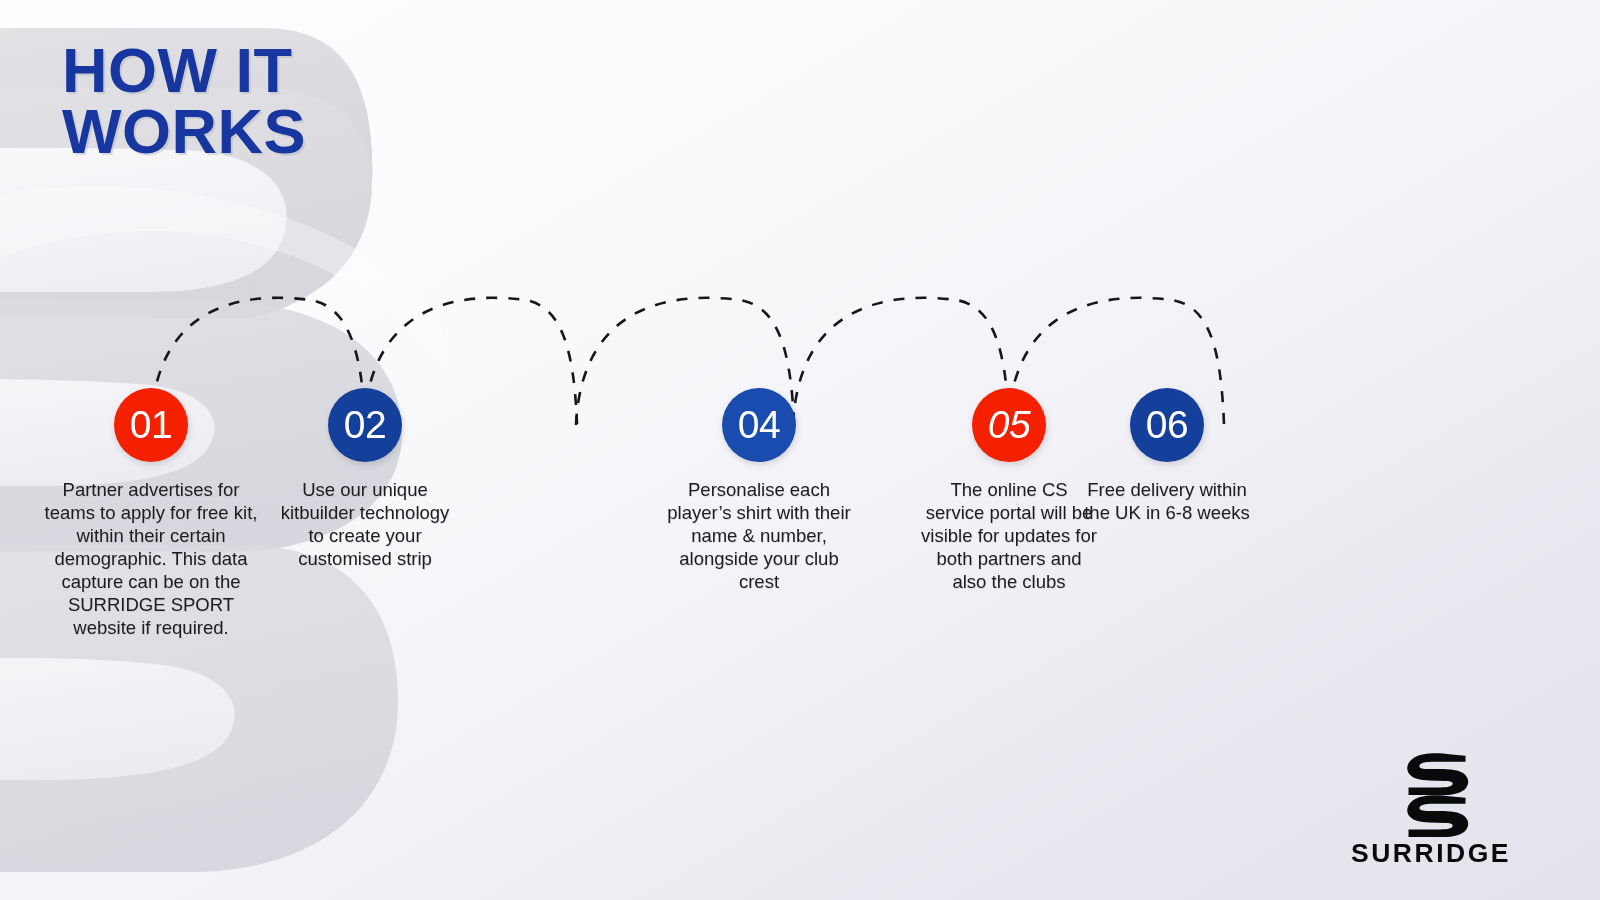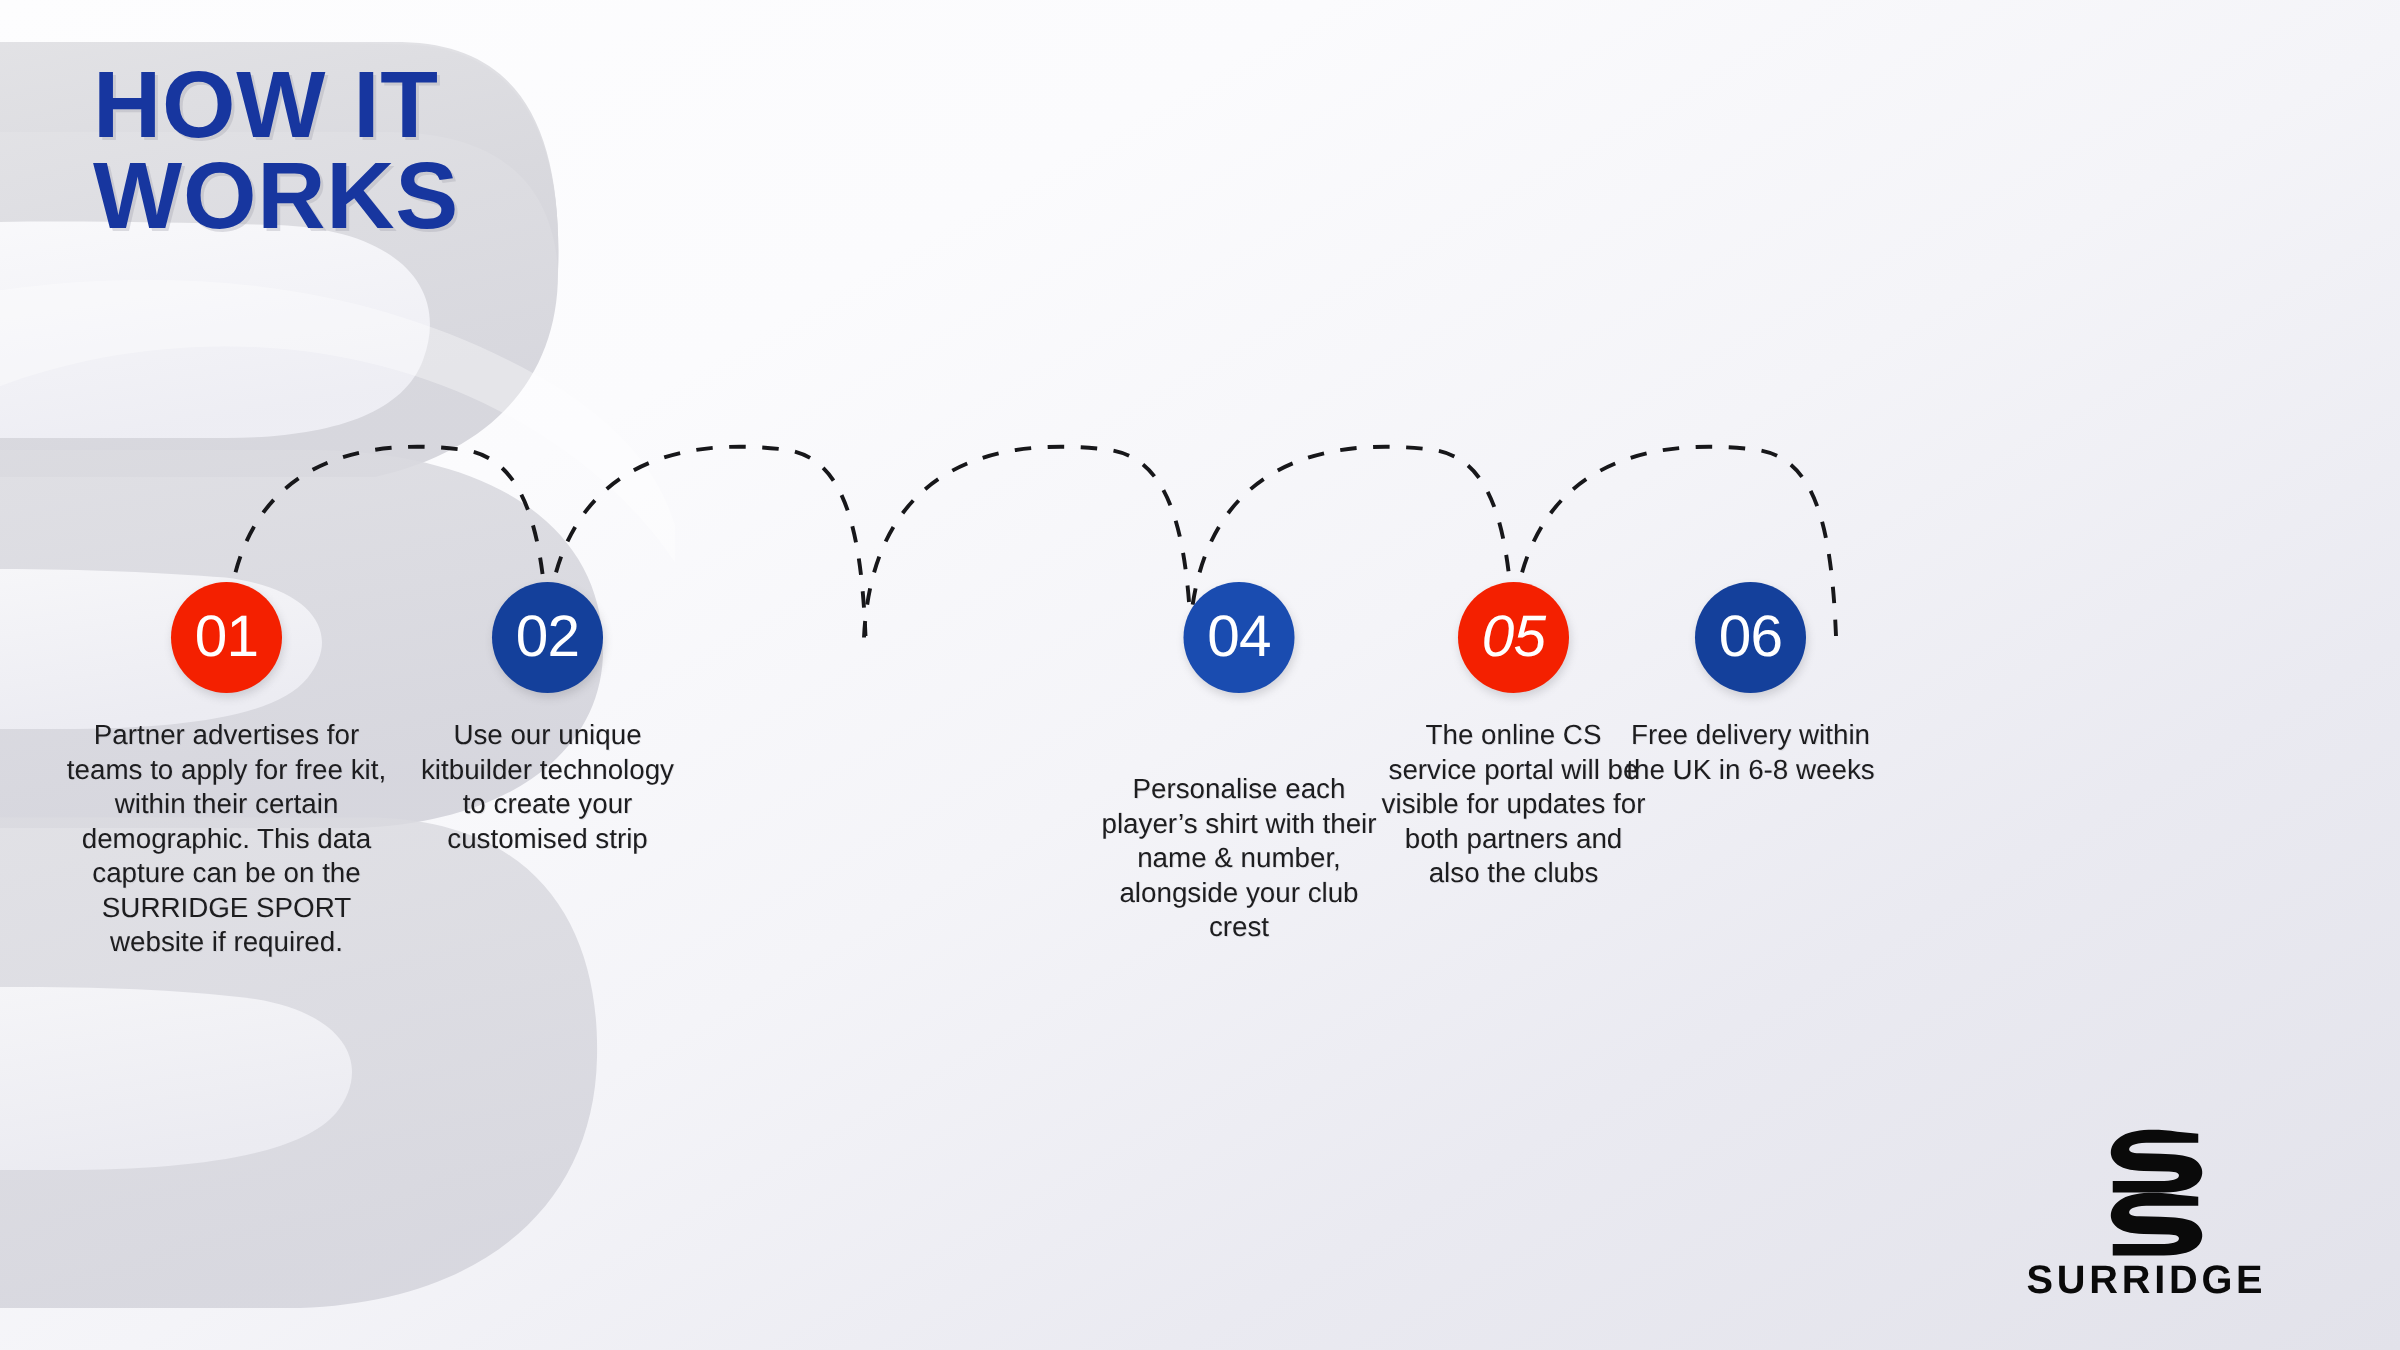--- a/index.html
+++ b/index.html
@@ -91,21 +91,21 @@
     line-height: 23px;
     color: #1d1d1f;
     text-align: center;
     text-shadow: 0.6px 0.6px 0 rgba(175,175,185,0.30);
   }
 
   
   .step-1 { left: 37px;   width: 228px; }
   .step-2 { left: 277px;  width: 176px; }
   .step-3 { left: 487px;  width: 177px; }
-  .step-4 { left: 731px;  width: 190px; gap: 36px; }
+  .step-4 { left: 664px;  width: 190px; }
   .step-5 { left: 920px;  width: 178px; }
   .step-6 { left: 1077px; width: 180px; }
 
   
   #arcs {
     position: absolute;
     left: 0; top: 0;
     width: 1600px;
     height: 900px;
     pointer-events: none;

